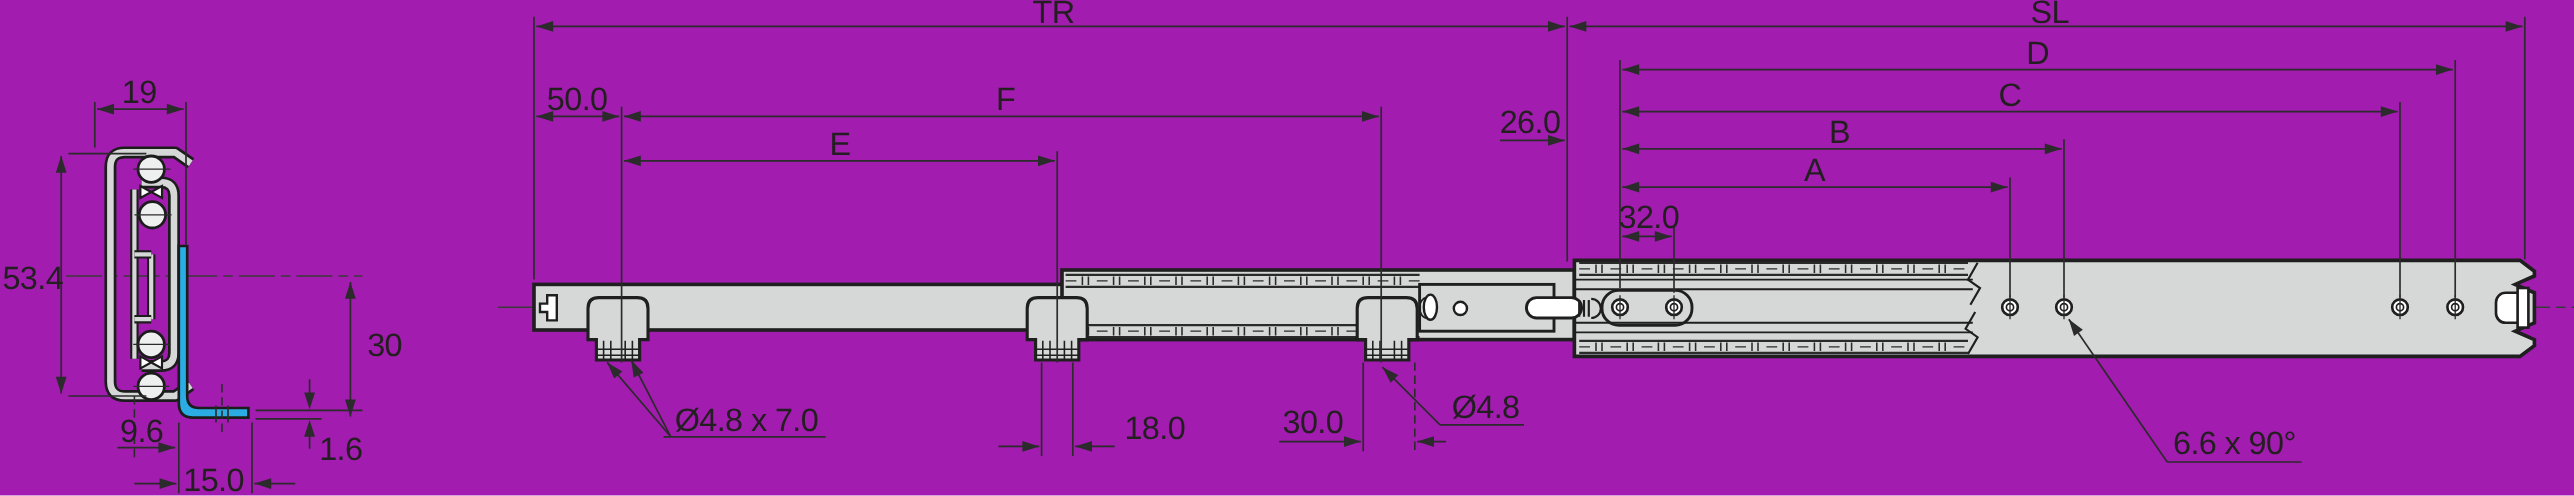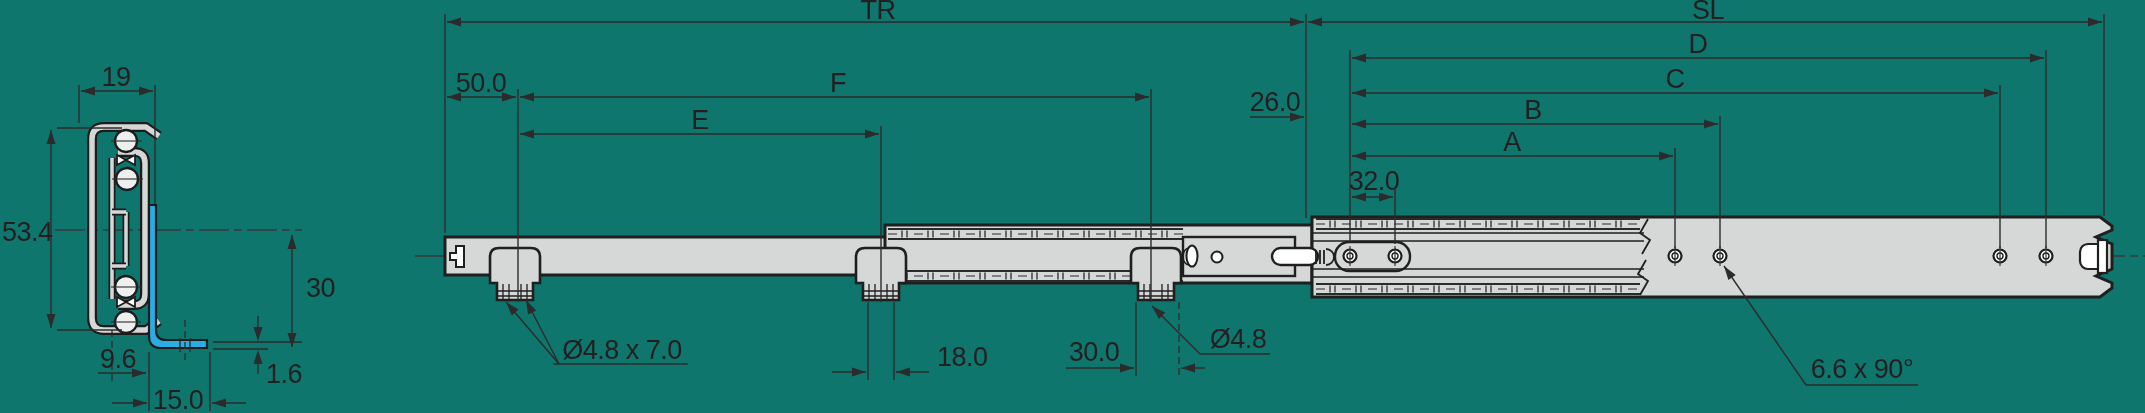--- a/index.html
+++ b/index.html
@@ -1,16 +1,16 @@
 <!DOCTYPE html>
 <html><head>
 <meta charset="utf-8">
 <style>
   html,body{margin:0;padding:0;background:#fff;}
-  .stage{width:2145px;height:413px;position:relative;background:#0f766e;overflow:hidden;}
+  .stage{width:2145px;height:413px;position:relative;background:#a21caf;overflow:hidden;}
   svg{display:block;}
   text{font-family:"Liberation Sans","DejaVu Sans",sans-serif;font-size:27px;letter-spacing:-0.5px;}
 </style>
 </head>
 <body>
 
 <div class="stage">
 <svg width="2145" height="413" viewBox="0 0 2145 413">
 
   <g stroke="#3a3a3a" stroke-width="1.3" fill="none">

